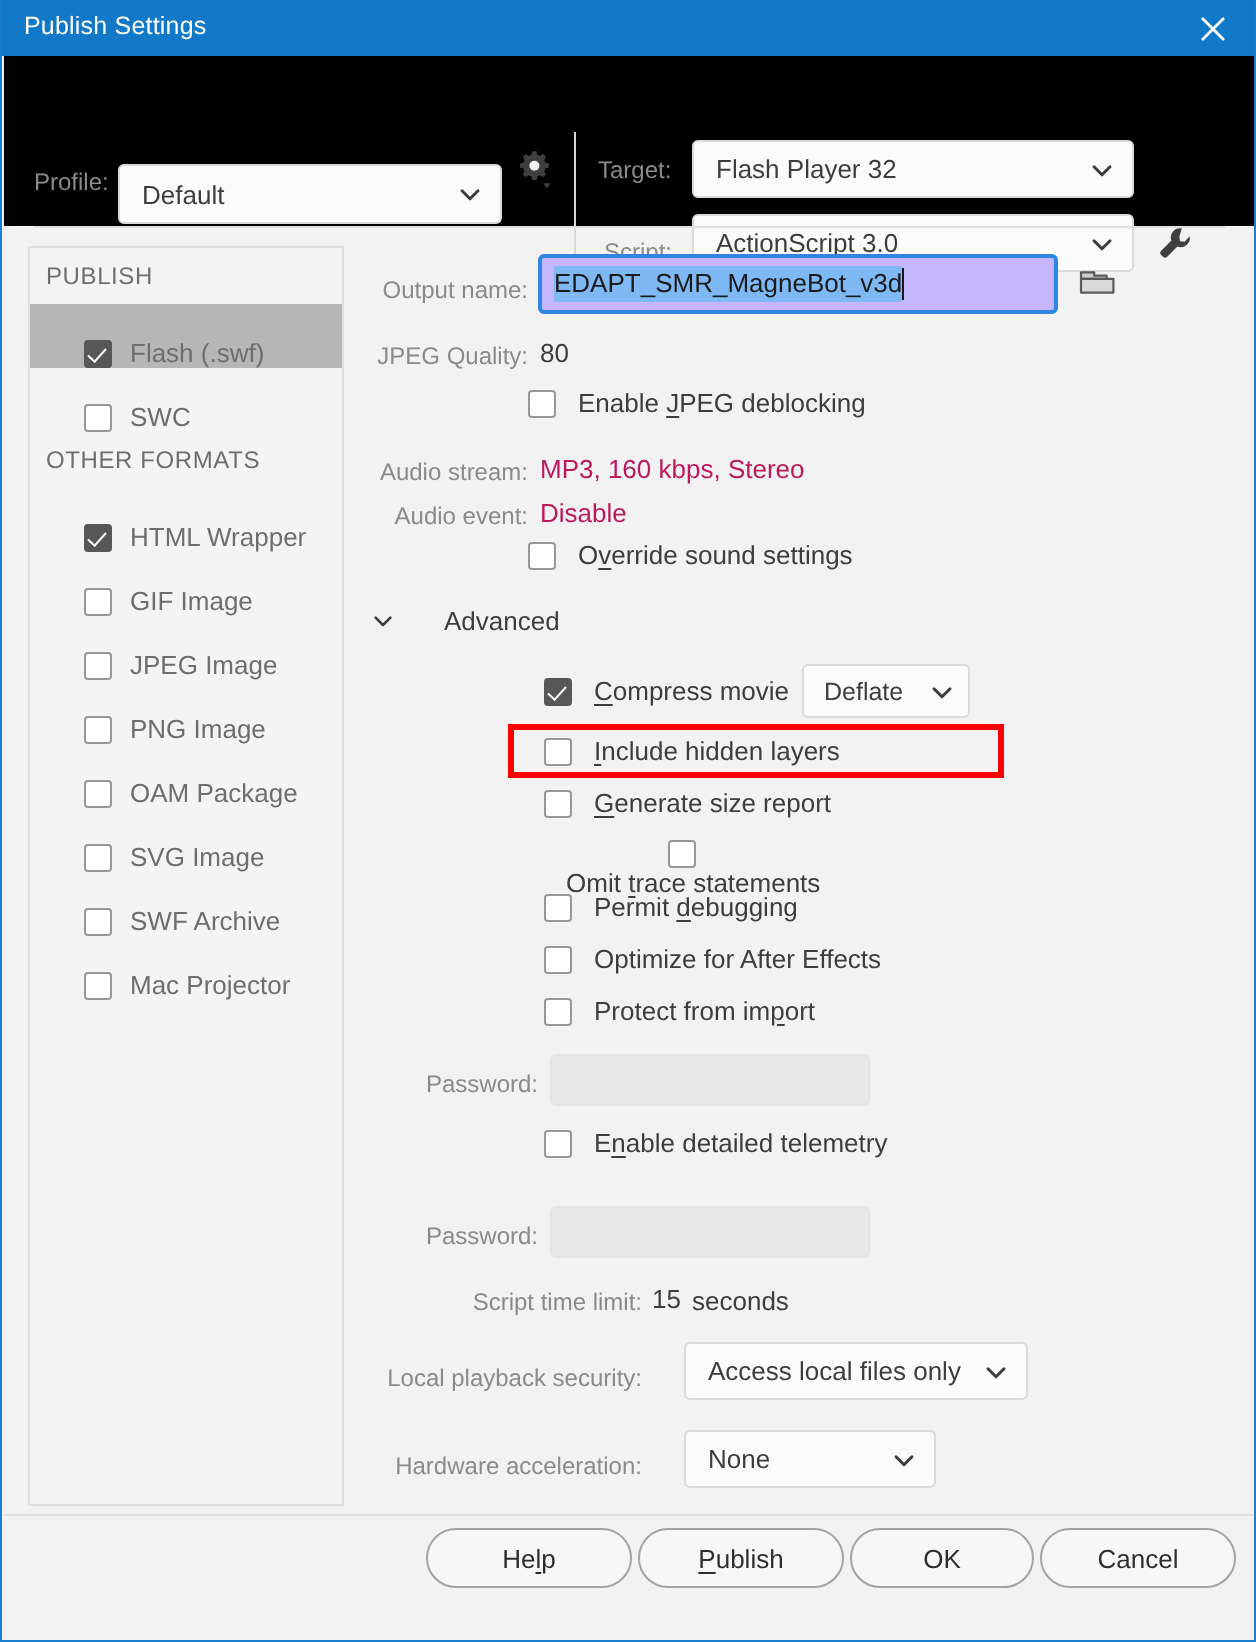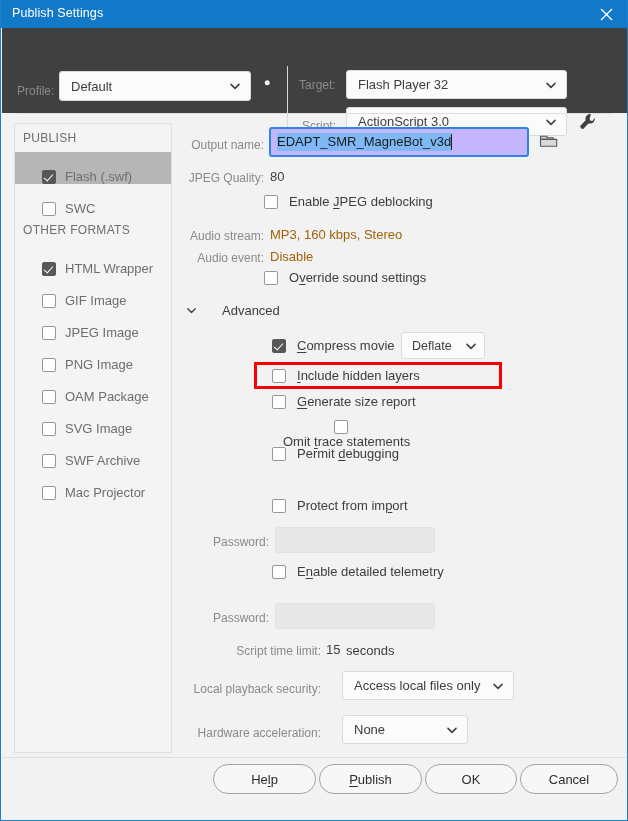--- a/index.html
+++ b/index.html
@@ -47,21 +47,21 @@
     display: flex; align-items: center; justify-content: center;
     cursor: default;
   }
   .titlebar .close svg { display: block; }
 
   
   .topstrip {
     position: absolute;
     left: 1px; top: 28px;
     width: 626px; height: 85px;
-    background: #404040;
+    background: #000000;
   }
   .lbl {
     color: #8a8a8a;
     font-size: 12px;
     line-height: 1;
   }
 
   .combo {
     box-sizing: border-box;
     background: #fbfbfb;
@@ -76,21 +76,21 @@
     position: absolute;
   }
   .combo .cval { flex: 1 1 auto; white-space: nowrap; overflow: hidden; }
   .chev {
     flex: 0 0 auto;
     width: 14px; height: 14px;
     display: block;
   }
 
   #profile-label { position: absolute; left: 15px; top: 57px; }
-  #profile-combo { left: 57px; top: 43px; width: 192px; height: 30px; }
+  #profile-combo { left: 57px; top: 54px; width: 192px; height: 30px; }
   #profile-gear {
     position: absolute; left: 254px; top: 44px;
     width: 22px; height: 26px;
     display: flex; align-items: center; justify-content: center;
     cursor: default;
   }
   #top-divider {
     position: absolute; left: 285px; top: 38px;
     width: 1px; height: 66px;
     background: #d8d8d8;
@@ -180,21 +180,21 @@
     color: #8a8a8a;
     text-align: right;
     white-space: nowrap;
   }
   .row-value {
     position: absolute;
     font-size: 13px;
     color: #3d3d3d;
     white-space: nowrap;
   }
-  .row-value.link { color: #a16207; }
+  .row-value.link { color: #be185d; }
 
   .cbrow {
     position: absolute;
     display: flex;
     align-items: center;
     cursor: default;
   }
   .cbrow .cbtext {
     margin-left: 11px;
     font-size: 13px;
@@ -479,20 +479,24 @@
     <div class="cbrow" style="left:88px; top:297px;flex-direction:column;">
       <span class="cb"></span>
       <span class="cbtext"><span>Omit </span><span class="mn">t</span><span>race statements</span></span>
     </div>
 
     <div class="cbrow" style="left:88px; top:323px;">
       <span class="cb"></span>
       <span class="cbtext"><span>Permit </span><span class="mn">d</span><span>ebugging</span></span>
     </div>
 
+    <div class="cbrow" style="left:88px; top:349px;">
+      <span class="cb"></span>
+      <span class="cbtext"><span>Optimize for After Effects</span><span class="mn"></span><span></span></span>
+    </div>
 
     <div class="cbrow" style="left:88px; top:375px;">
       <span class="cb"></span>
       <span class="cbtext"><span>Protect from im</span><span class="mn">p</span><span>ort</span></span>
     </div>
 
     <span class="row-label" style="left:0px; top:412px; width:85px;">Password:</span>
     <div class="pwfield" style="left:91px; top:404px;"></div>
 
     <div class="cbrow" style="left:88px; top:441px;">

